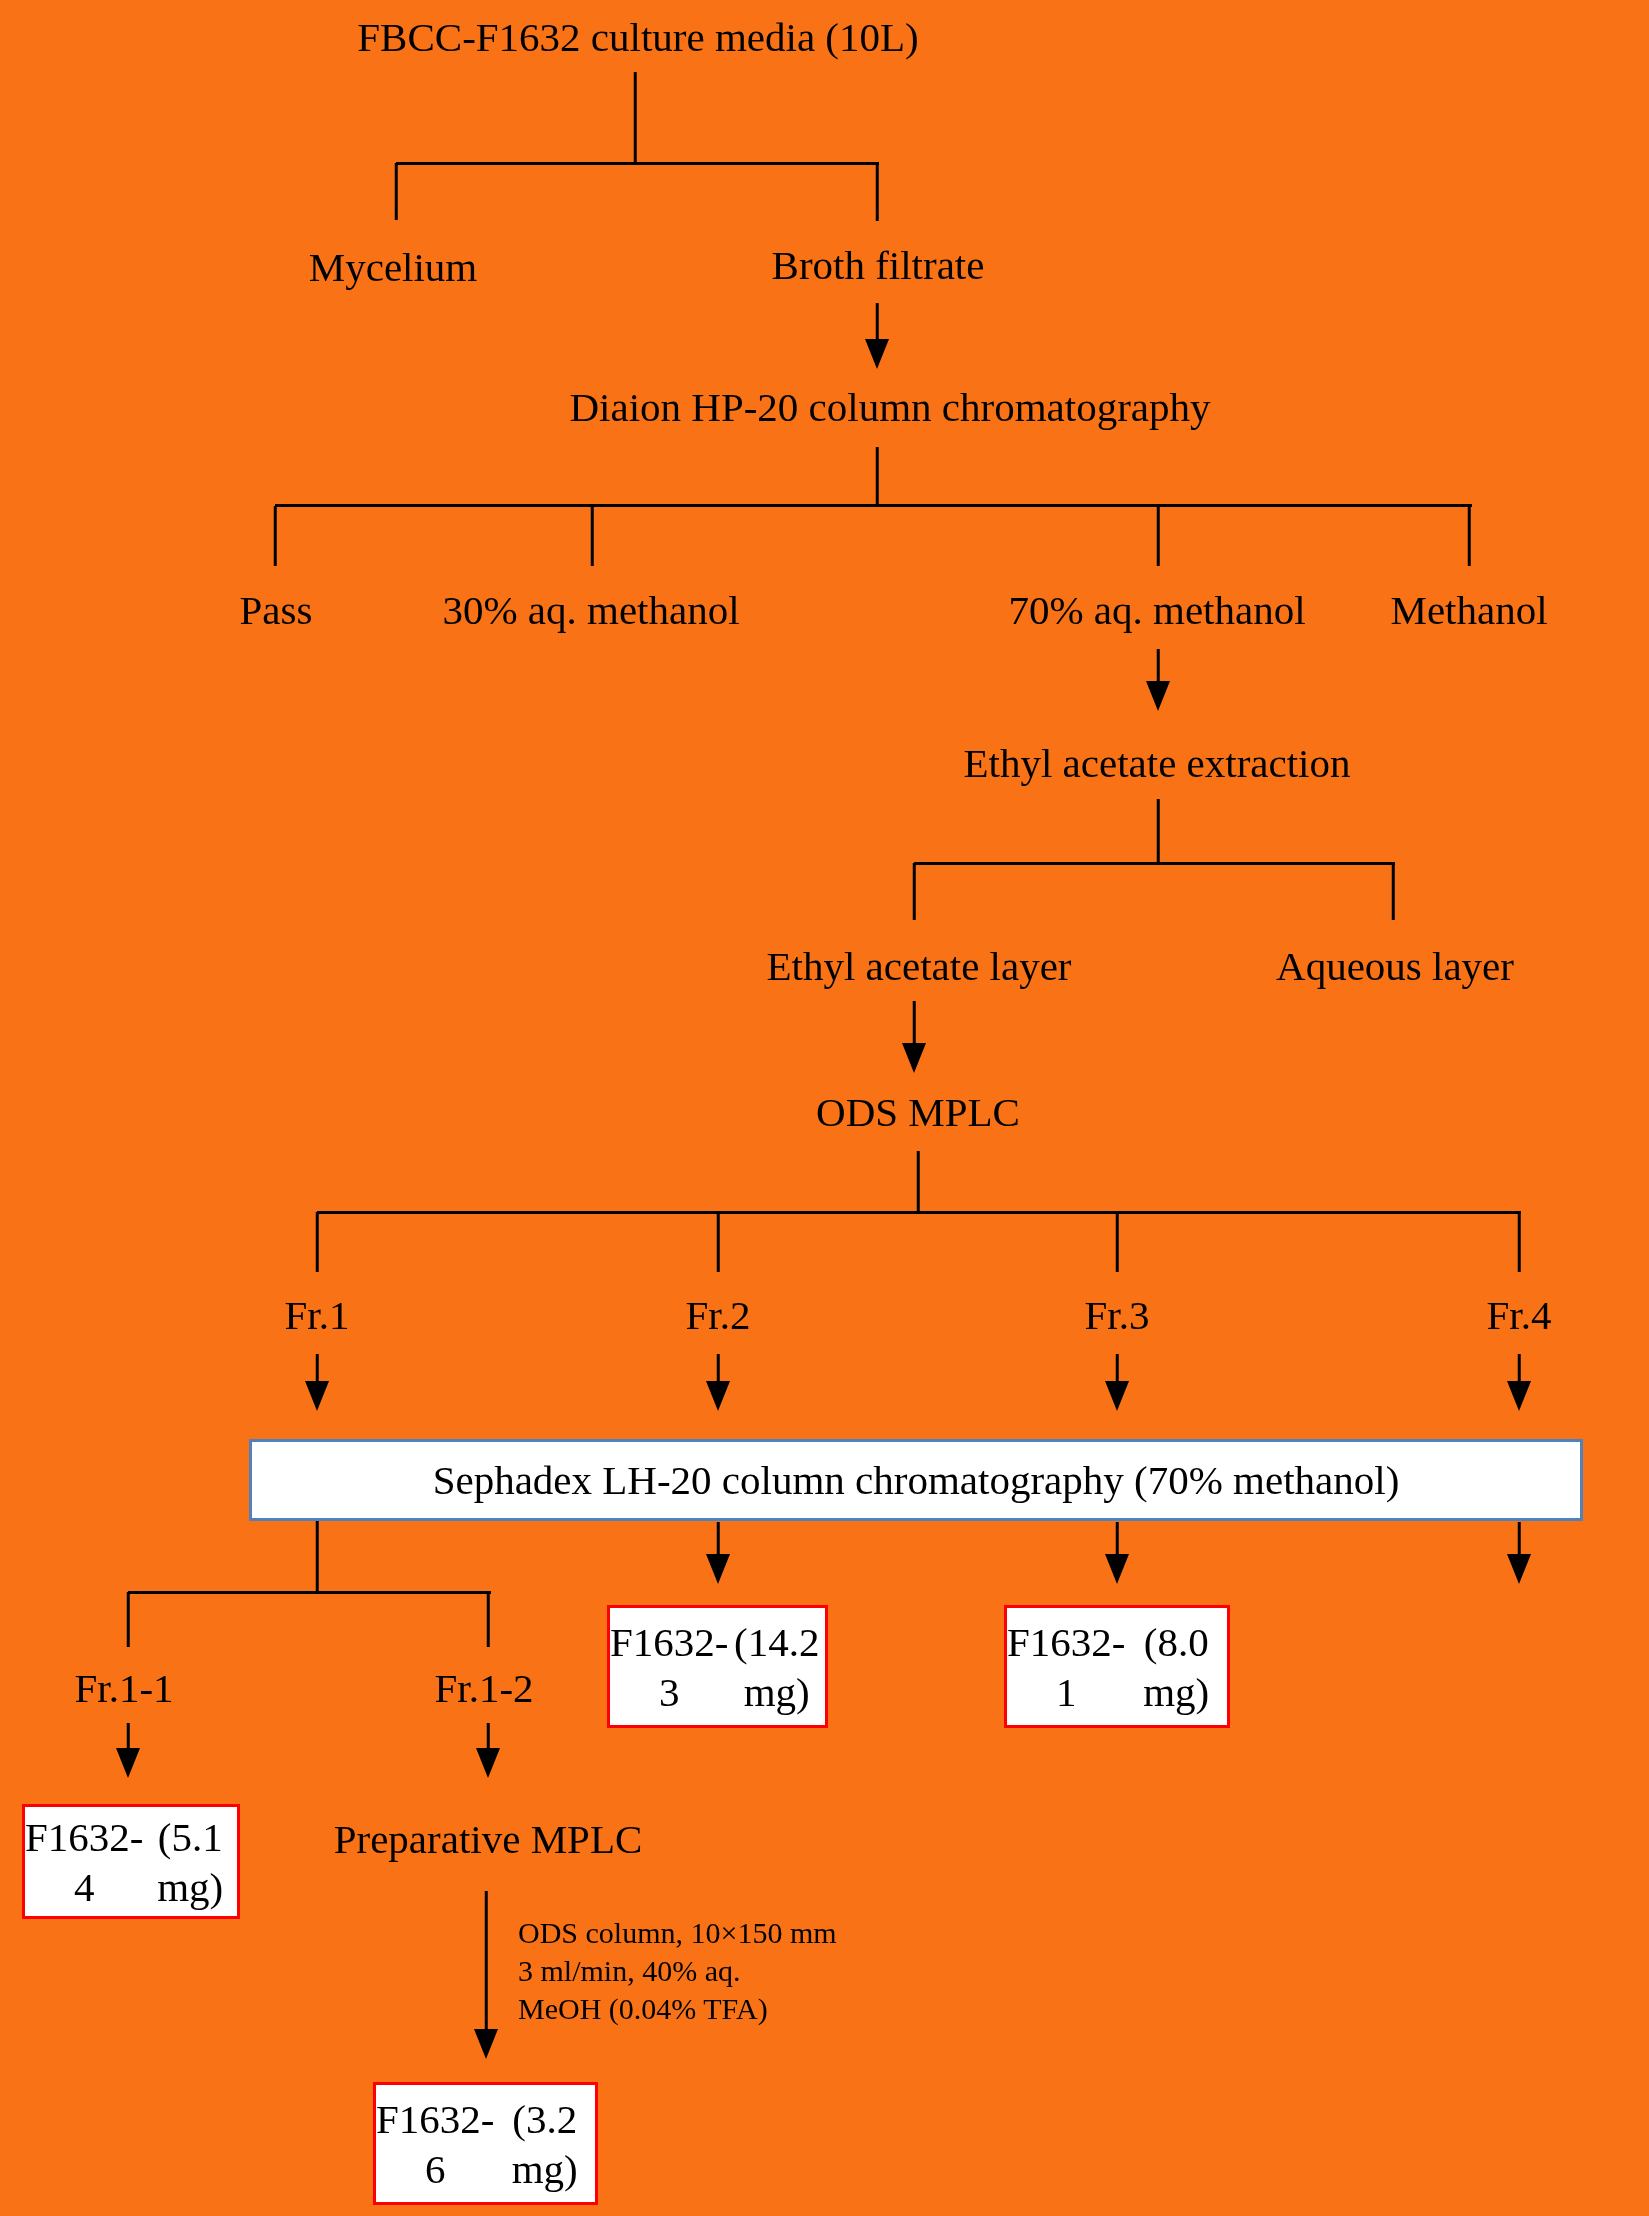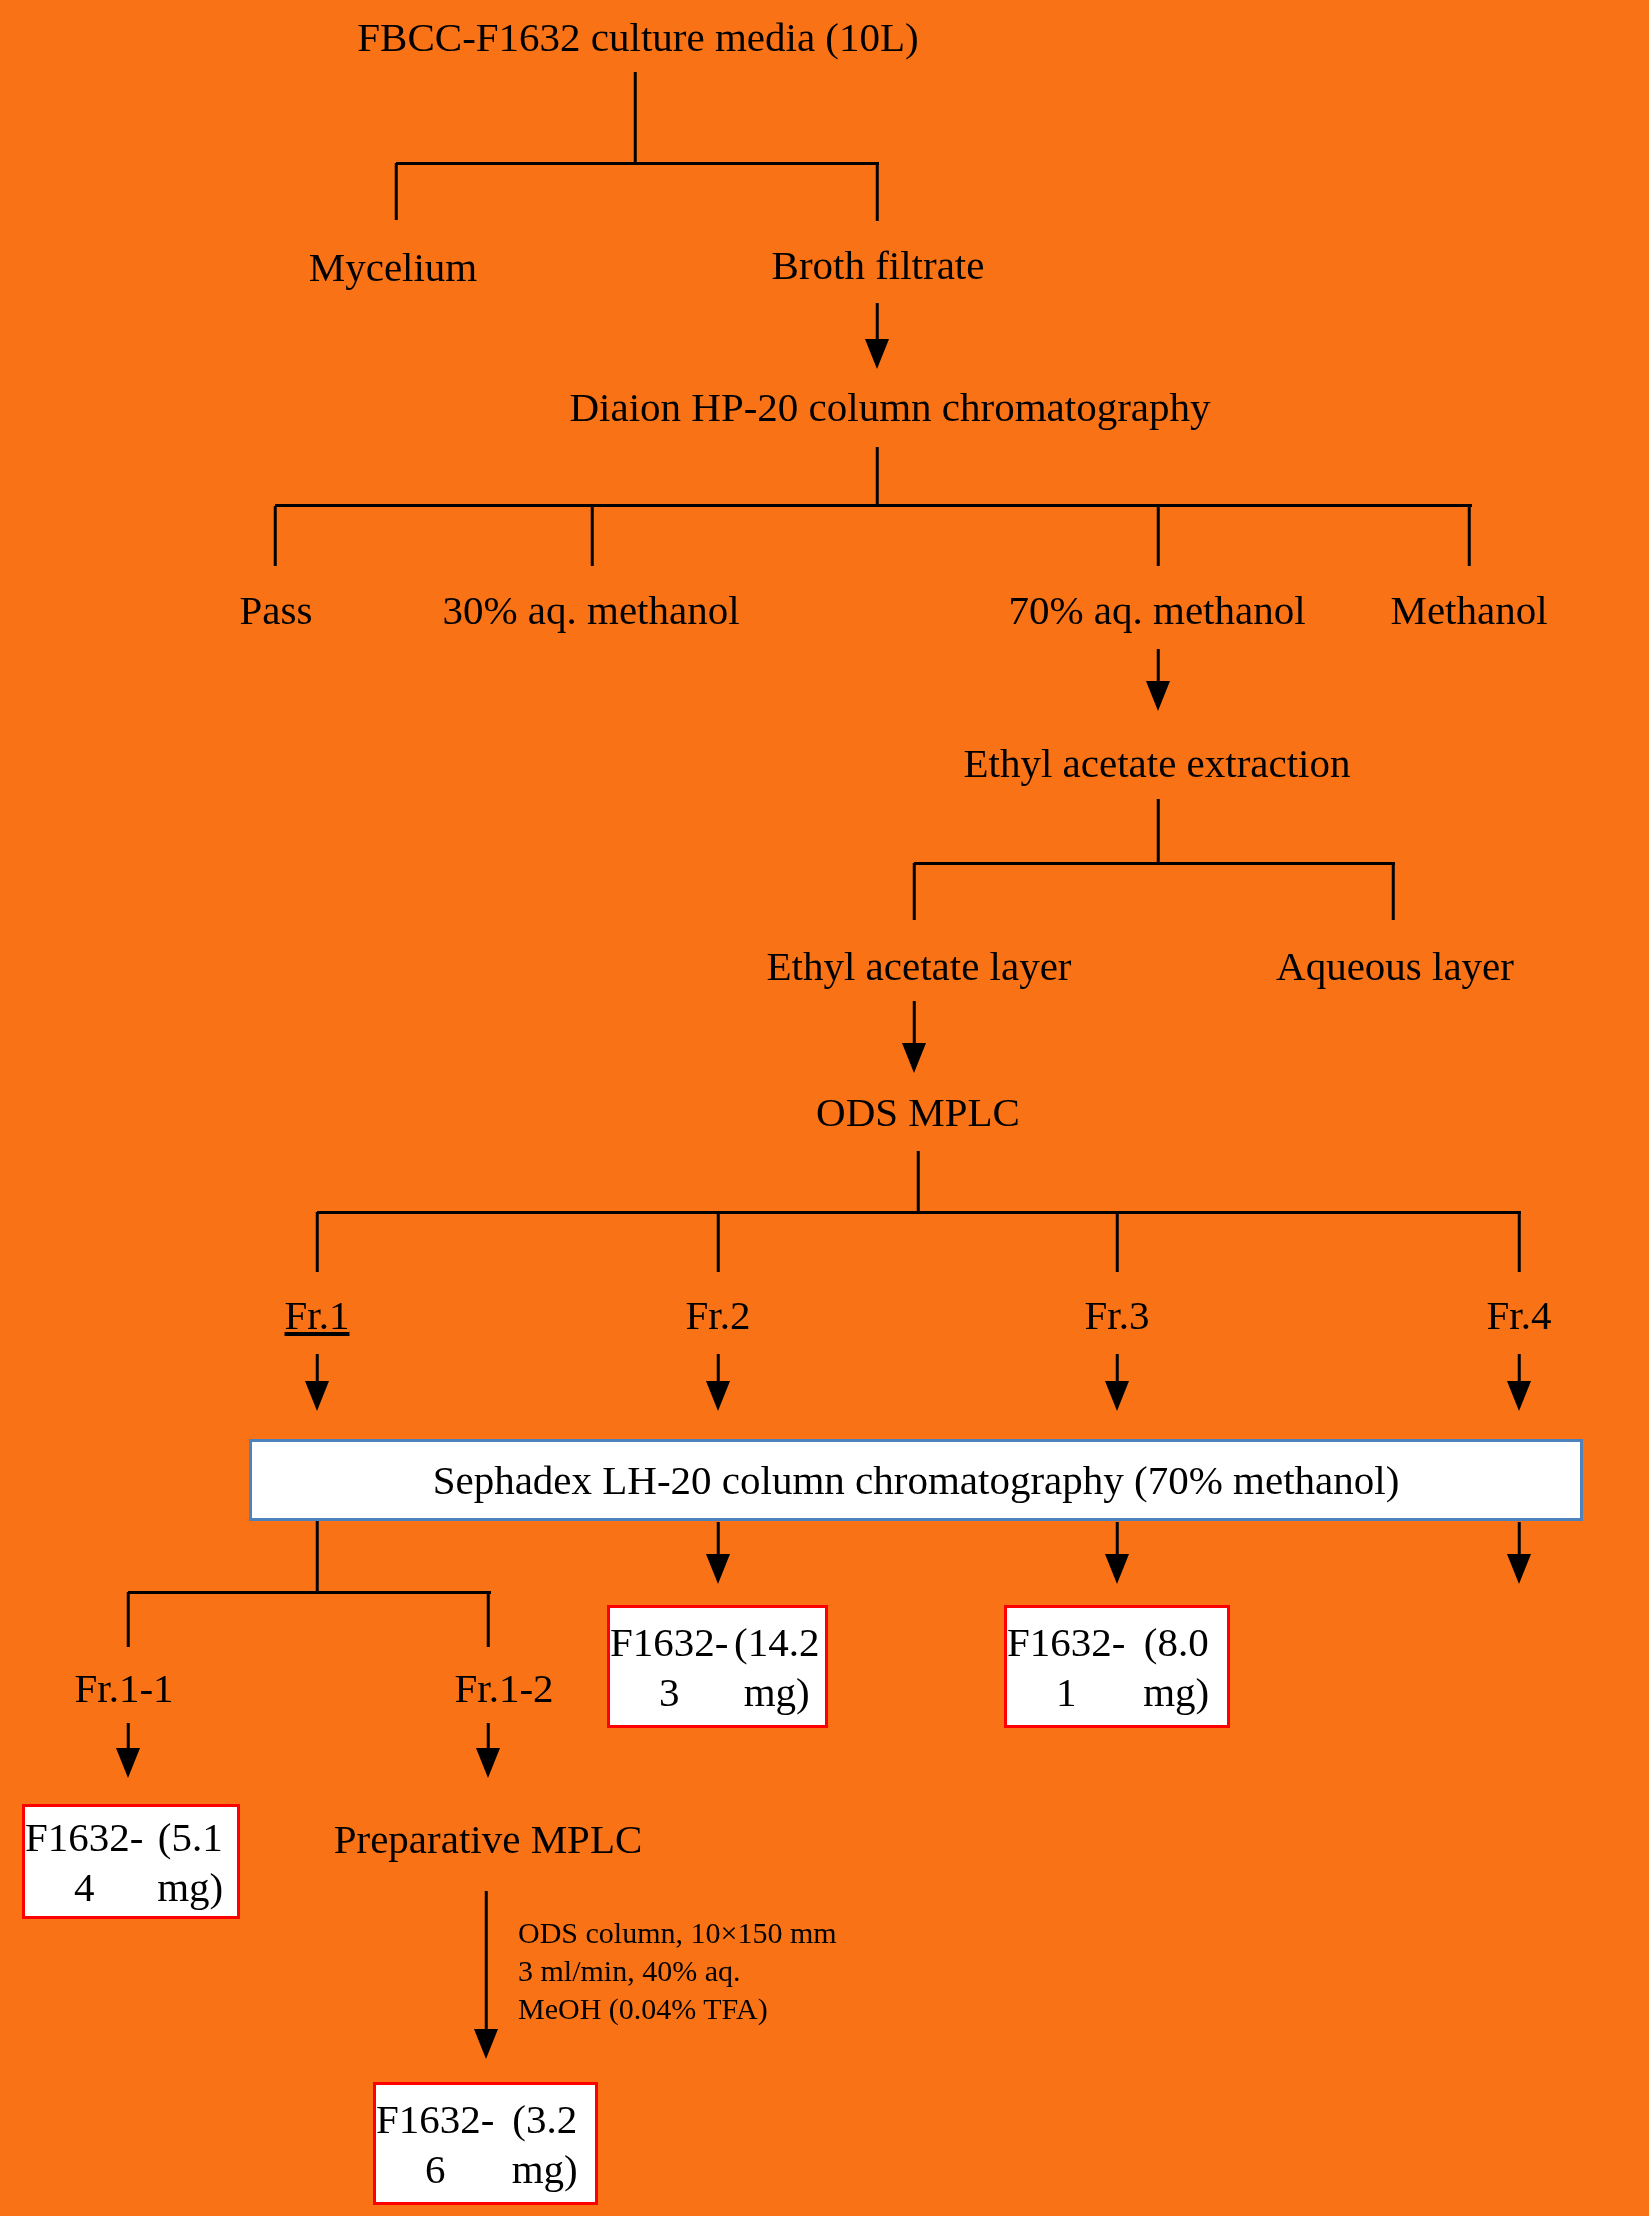--- a/index.html
+++ b/index.html
@@ -116,21 +116,21 @@
 
   <div class="label" style="left:918px;top:1090px;">ODS MPLC</div>
 
   <div class="vline" style="left: 918px; top: 1151px; height: 61px; background: rgb(0, 0, 0);"></div>
   <div class="hline" style="left: 317px; top: 1211px; width: 1204px; background: rgb(0, 0, 0);"></div>
   <div class="vline" style="left: 317px; top: 1212px; height: 60px; background: rgb(0, 0, 0);"></div>
   <div class="vline" style="left: 718px; top: 1212px; height: 60px; background: rgb(0, 0, 0);"></div>
   <div class="vline" style="left: 1117px; top: 1212px; height: 60px; background: rgb(0, 0, 0);"></div>
   <div class="vline" style="left: 1519px; top: 1212px; height: 60px; background: rgb(0, 0, 0);"></div>
 
-  <div class="label" style="left:317px;top:1293px;text-decoration:underline;">Fr.1</div>
+  <div class="label" style="left:317px;top:1293px;">Fr.1</div>
   <div class="label" style="left:718px;top:1293px;">Fr.2</div>
   <div class="label" style="left:1117px;top:1293px;">Fr.3</div>
   <div class="label" style="left:1519px;top:1293px;">Fr.4</div>
 
   <div class="vline" style="left: 317px; top: 1354px; height: 29px; background: rgb(0, 0, 0);"></div>
   <div class="arrowhead" style="left: 317px; top: 1381px; border-top-color: rgb(0, 0, 0);"></div>
   <div class="vline" style="left: 718px; top: 1354px; height: 29px; background: rgb(0, 0, 0);"></div>
   <div class="arrowhead" style="left: 718px; top: 1381px; border-top-color: rgb(0, 0, 0);"></div>
   <div class="vline" style="left: 1117px; top: 1354px; height: 29px; background: rgb(0, 0, 0);"></div>
   <div class="arrowhead" style="left: 1117px; top: 1381px; border-top-color: rgb(0, 0, 0);"></div>
@@ -147,21 +147,21 @@
   <div class="arrowhead" style="left: 1117px; top: 1554px; border-top-color: rgb(0, 0, 0);"></div>
   <div class="vline" style="left: 1519px; top: 1522px; height: 34px; background: rgb(0, 0, 0);"></div>
   <div class="arrowhead" style="left: 1519px; top: 1554px; border-top-color: rgb(0, 0, 0);"></div>
 
   <div class="vline" style="left: 317px; top: 1521px; height: 72px; background: rgb(0, 0, 0);"></div>
   <div class="hline" style="left: 128px; top: 1591px; width: 363px; background: rgb(0, 0, 0);"></div>
   <div class="vline" style="left: 128px; top: 1592px; height: 55px; background: rgb(0, 0, 0);"></div>
   <div class="vline" style="left: 488px; top: 1592px; height: 55px; background: rgb(0, 0, 0);"></div>
 
   <div class="label" style="left:124px;top:1666px;">Fr.1-1</div>
-  <div class="label" style="left:504px;top:1666px;font-family:Liberation Serif, serif;">Fr.1-2</div>
+  <div class="label" style="left:484px;top:1666px;font-family:Liberation Serif, serif;">Fr.1-2</div>
 
   <div class="vline" style="left: 128px; top: 1723px; height: 27px; background: rgb(0, 0, 0);"></div>
   <div class="arrowhead" style="left: 128px; top: 1748px; border-top-color: rgb(0, 0, 0);"></div>
   <div class="vline" style="left: 488px; top: 1723px; height: 27px; background: rgb(0, 0, 0);"></div>
   <div class="arrowhead" style="left: 488px; top: 1748px; border-top-color: rgb(0, 0, 0);"></div>
 
   <div class="redbox" style="left: 607px; top: 1605px; width: 221px; height: 123px; border-color: rgb(255, 0, 0);">
     <span>F1632-3</span>
     <span>(14.2 mg)</span>
   </div>

